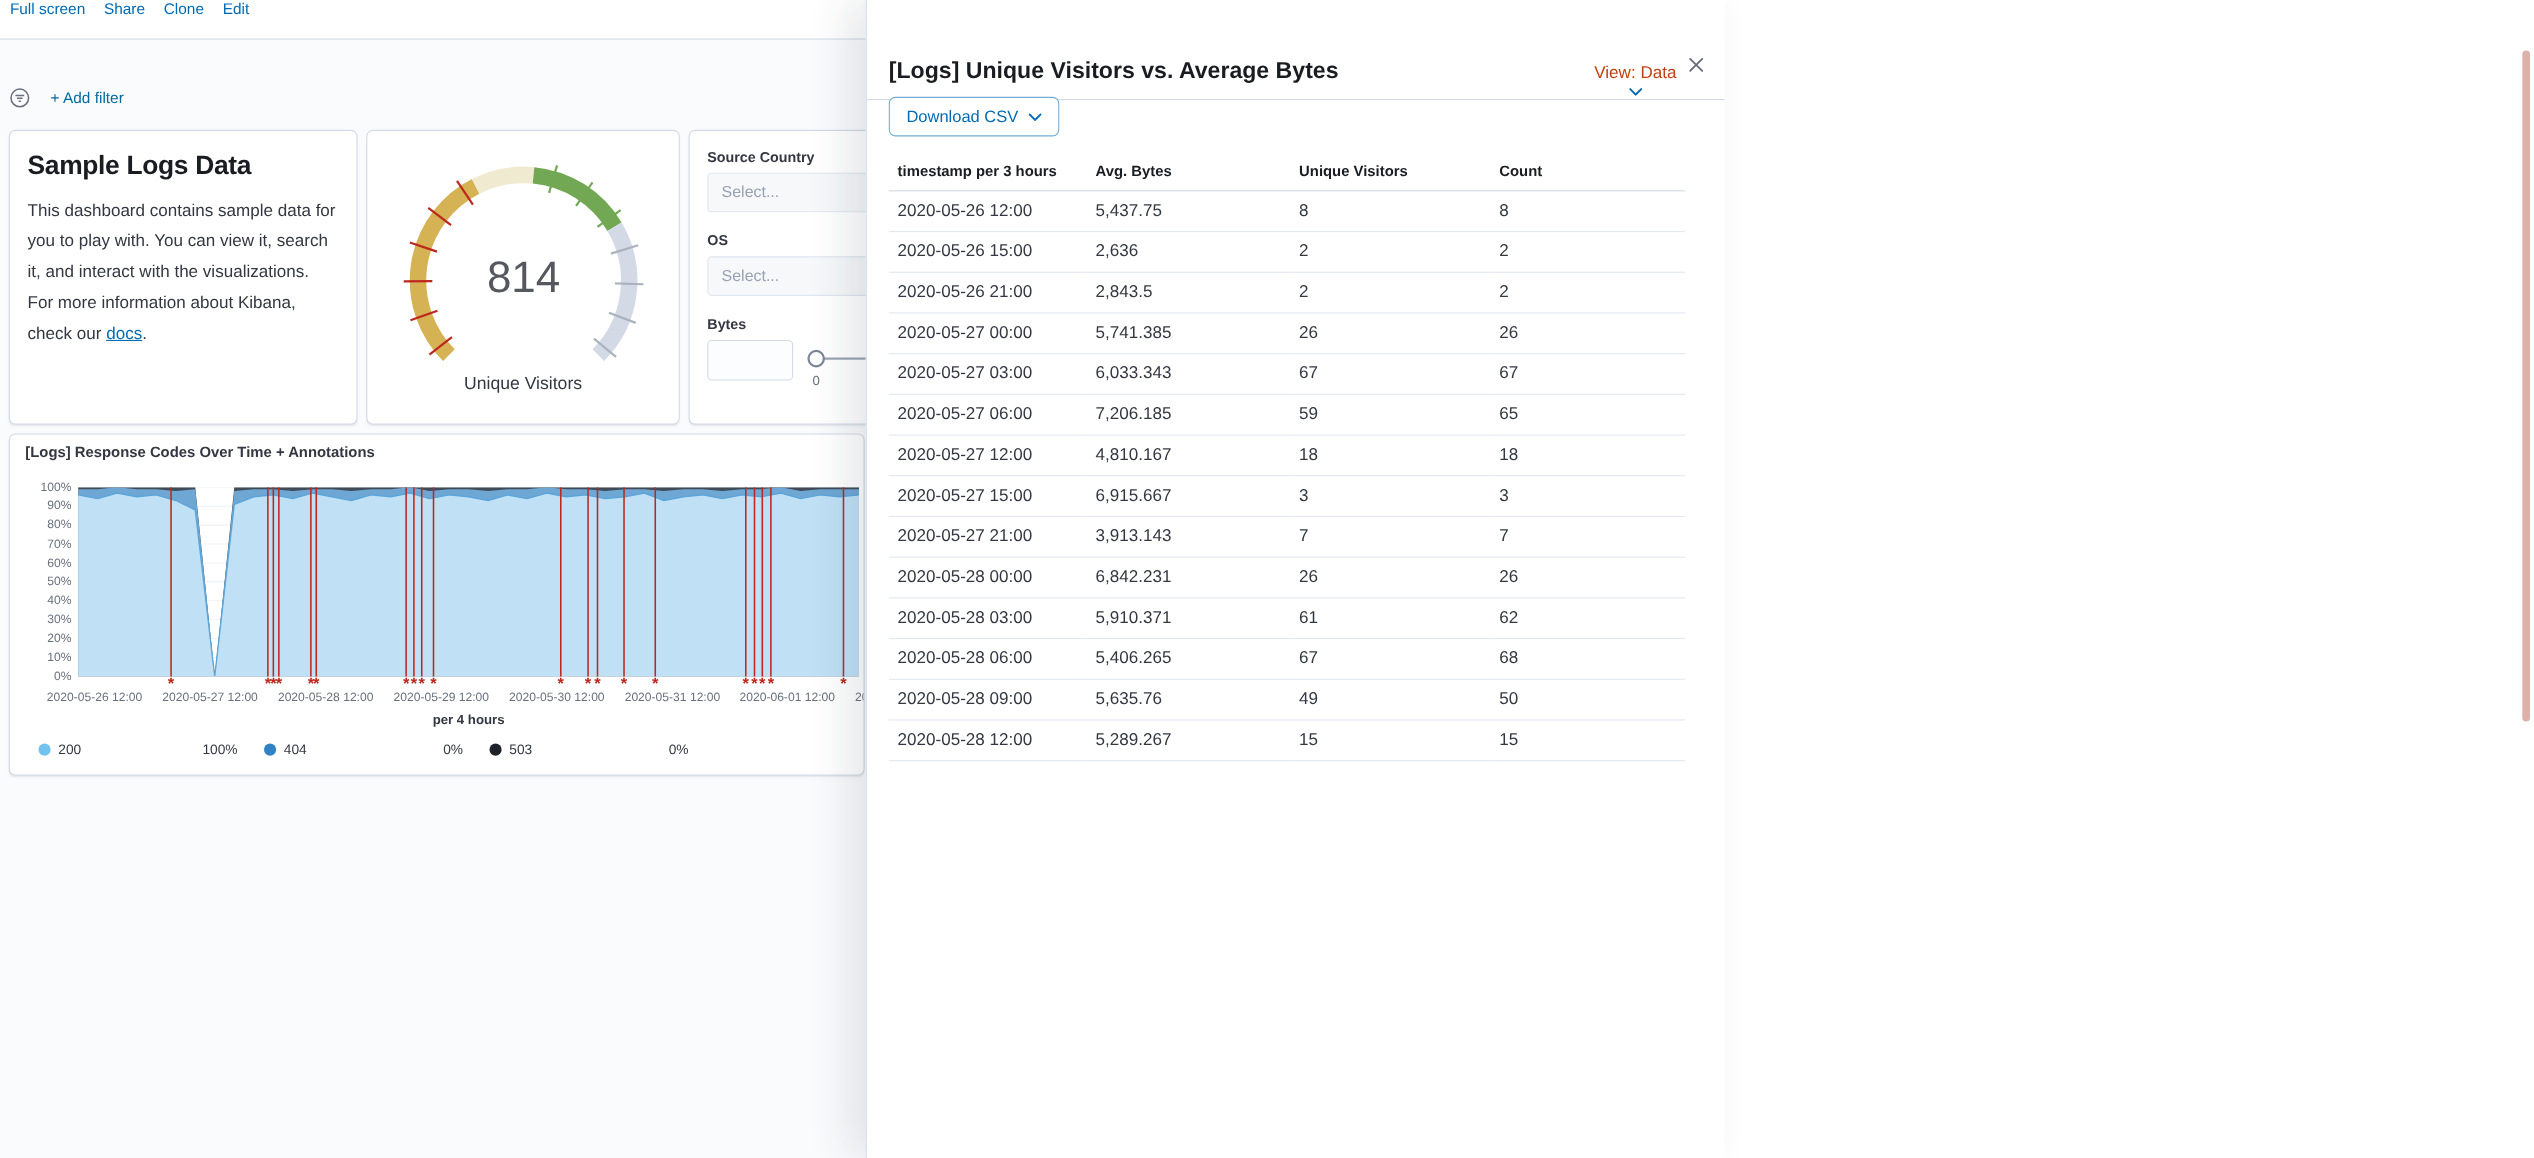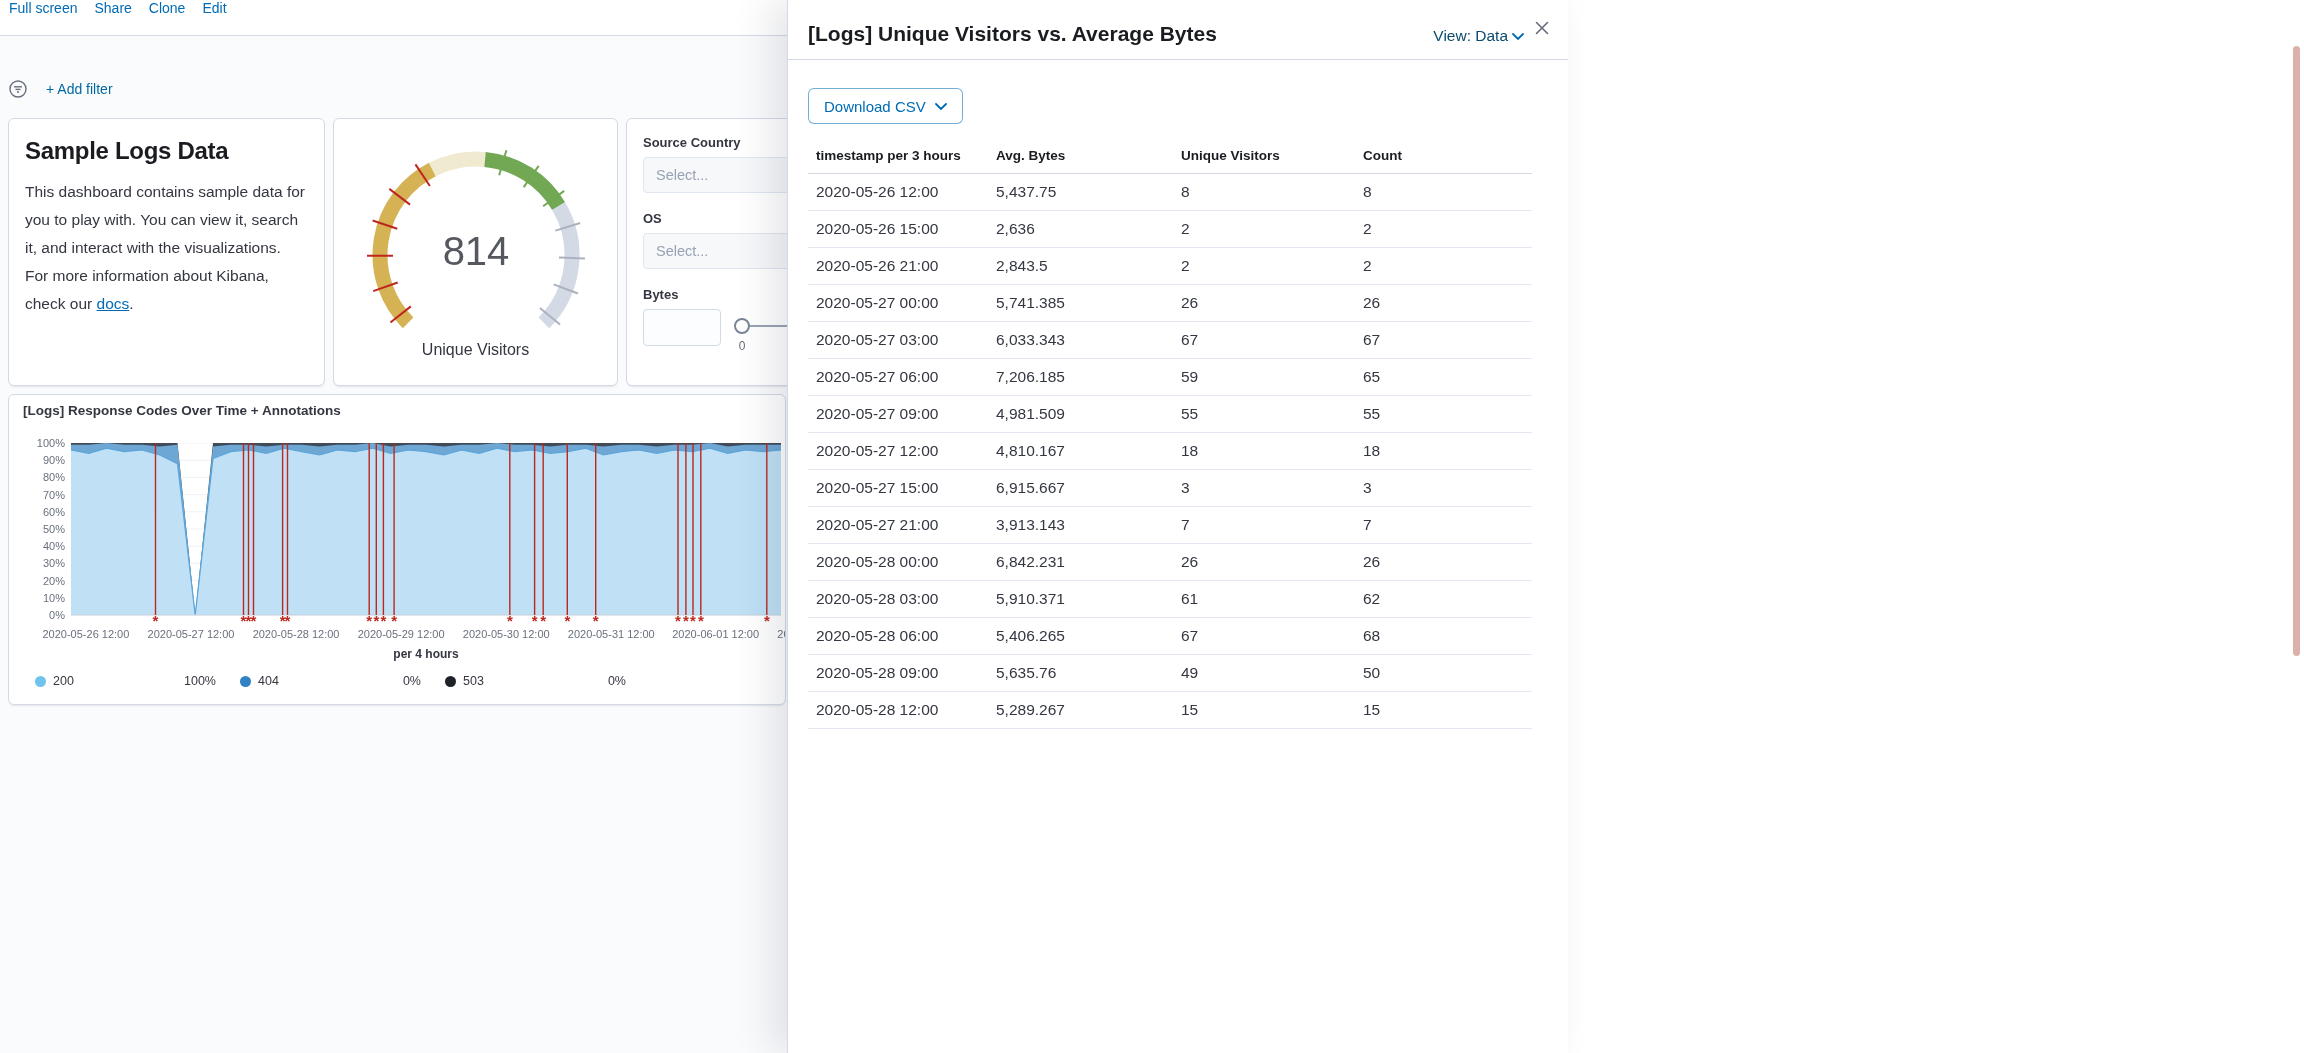--- a/index.html
+++ b/index.html
@@ -51,23 +51,23 @@
   .x-axis{position:absolute;left:62px;top:233px;width:710px;height:16px;}
   .xtick{position:absolute;top:0;transform:translateX(-50%);font-size:11px;color:#69707d;white-space:nowrap;}
   .x-title{position:absolute;left:62px;top:252px;width:710px;text-align:center;font-size:12px;font-weight:700;color:#343741;}
   .legend{position:absolute;left:26px;top:279px;display:flex;gap:24px;}
   .legend-item{display:flex;align-items:center;width:181px;font-size:12.5px;color:#343741;cursor:pointer;}
   .dot{width:11px;height:11px;border-radius:50%;margin-right:7px;flex:0 0 auto;}
   .legend-val{margin-left:auto;}
 
   
   .flyout{position:absolute;left:787px;top:0;width:781px;height:1053px;background:#fff;border-left:1px solid #d3dae6;box-shadow:-16px 0 36px rgba(42,53,66,.12);z-index:20;}
-  .flyout-header{position:relative;height:60px;border-bottom:1px solid #d3dae6;}
+  .flyout-header{position:relative;height:60px;border-bottom:1px solid #d3dae6;margin-top:31px;}
   .flyout-title{position:absolute;left:20px;top:22px;font-size:21px;font-weight:600;color:#1a1c21;}
-  .view-btn{position:absolute;right:44px;top:27px;color:#0c4a6e;font-size:15.5px;display:flex;align-items:center;gap:4px;cursor:pointer;}
+  .view-btn{position:absolute;right:44px;top:27px;color:#c2410c;font-size:15.5px;display:flex;align-items:center;gap:4px;cursor:pointer;flex-direction:column;}
   .close-btn{position:absolute;right:14px;top:16px;width:24px;height:24px;display:flex;align-items:center;justify-content:center;cursor:pointer;}
   .flyout-body{position:absolute;left:0;right:0;top:68px;bottom:0;padding:20px 36px 0 20px;}
   .dl-row{display:flex;justify-content:flex-start;margin:0 0 12px;}
   .dl-btn{height:36px;border:1px solid rgba(0,107,180,.55);border-radius:6px;background:#fff;color:#006bb4;font-size:15px;font-weight:500;display:flex;align-items:center;gap:9px;padding:0 15px;cursor:pointer;font-family:inherit;}
   table.data{width:100%;border-collapse:collapse;table-layout:fixed;}
   table.data th{font-size:13.5px;font-weight:700;color:#1a1c21;text-align:left;padding:12px 8px 10px;border-bottom:1px solid #d3dae6;}
   table.data td{font-size:15.5px;color:#343741;padding:0 8px;height:37px;border-bottom:1px solid #e2e7f1;}
 
   .scroll-thumb{position:absolute;right:4px;top:46px;width:7px;height:610px;border-radius:4px;background:#ddb1ab;z-index:30;}
   svg text{font-family:"Liberation Sans",sans-serif;}
@@ -319,26 +319,20 @@
               <td>67</td>
               <td>67</td>
             </tr>
             <tr>
               <td>2020-05-27 06:00</td>
               <td>7,206.185</td>
               <td>59</td>
               <td>65</td>
             </tr>
             <tr>
-              <td>2020-05-27 09:00</td>
-              <td>4,981.509</td>
-              <td>55</td>
-              <td>55</td>
-            </tr>
-            <tr>
               <td>2020-05-27 12:00</td>
               <td>4,810.167</td>
               <td>18</td>
               <td>18</td>
             </tr>
             <tr>
               <td>2020-05-27 15:00</td>
               <td>6,915.667</td>
               <td>3</td>
               <td>3</td>

